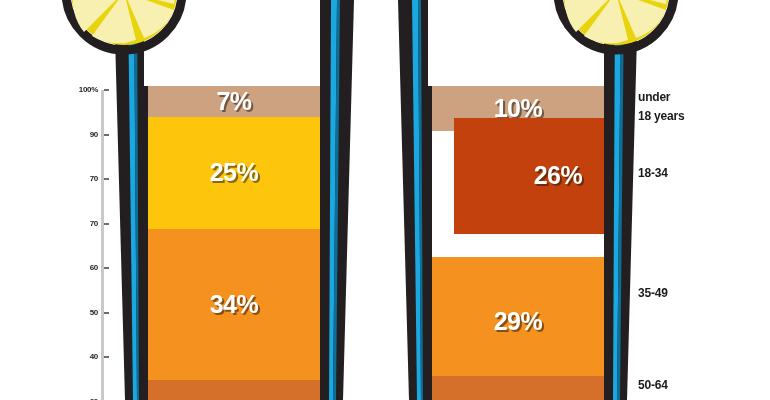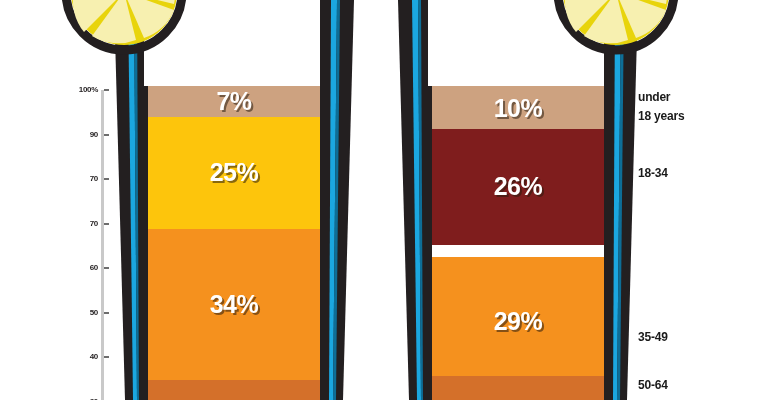--- a/index.html
+++ b/index.html
@@ -144,21 +144,21 @@
       </div>
     </div>
   </div>
 
   <div class="glass glass-2">
     <div class="glass-wrap">
       <div class="liquid" id="liquid-1">
           <div class="band" style="top: 0px; height: 44.5714px; background: rgb(205, 162, 128);">
             <span class="band-label">10%</span>
           </div>
-          <div class="band" style="top: 43px; height: 115.886px; background: #7f1d1d;">
+          <div class="band" style="top: 32px; height: 115.886px; background: #c2410c; margin-left: 40px;">
             <span class="band-label">26%</span>
           </div>
           <div class="band" style="top: 171px; height: 129.257px; background: rgb(245, 145, 30);">
             <span class="band-label">29%</span>
           </div>
           <div class="band" style="top: 289.714px; height: 50.2857px; background: rgb(212, 112, 42); align-items: flex-start;"></div>
         </div>
       <div class="wall wall-l">
         <svg class="wall-inner" viewBox="0 0 34 400" preserveAspectRatio="none">
           <polygon points="0,0 34,0 34,400 11,400" fill="#231f20"></polygon>
@@ -216,21 +216,21 @@
 
   <div class="legend">
     <div id="legend-items">
         <div class="legend-item" style="top: 4px;">
           <div>under</div>
           <div>18 years</div>
         </div>
         <div class="legend-item" style="top: 80px;">
           <div>18-34</div>
         </div>
-        <div class="legend-item" style="top: 200px; margin-top: 44px;">
+        <div class="legend-item" style="top: 200px;">
           <div>35-49</div>
         </div>
         <div class="legend-item" style="top: 292px;">
           <div>50-64</div>
         </div>
       </div>
   </div>
 
 </div>
 

